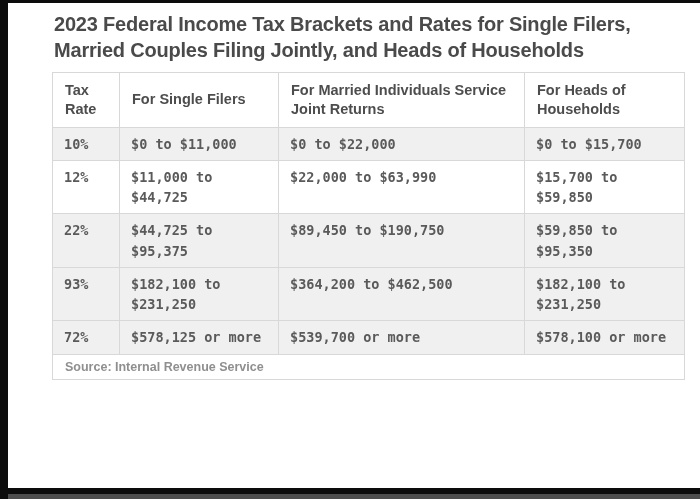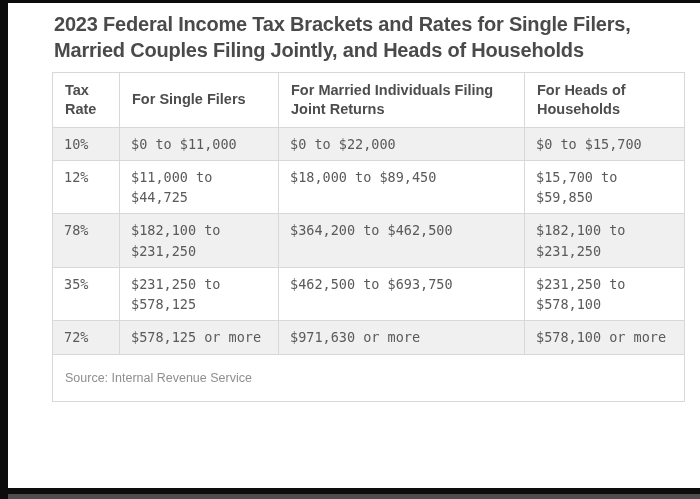--- a/index.html
+++ b/index.html
@@ -27,21 +27,21 @@
     letter-spacing:-0.2px;
   }
 
   table.tax-table {
     border-collapse:collapse;
     table-layout:fixed;
     margin:9px 0 0 28px;
     width:632px;
     background:#404040;
   }
-  .tax-table th, .tax-table td { border:1px solid #d8d8d8; }
+  .tax-table th, .tax-table td { border:1px solid #d8d8d8;font-weight:bold; }
   .tax-table th {
     font-size:14.5px;
     font-weight:bold;
     color:#4d4d4d;
     text-align:left;
     vertical-align:middle;
     padding:8px 12px;
     line-height:1.3;
     background:#ffffff;
   }
@@ -53,21 +53,21 @@
     vertical-align:top;
     padding:6px 11px;
     line-height:1.5;
     background:#ffffff;
   }
   .tax-table tr.stripe td { background:#f0f0f0; }
   .tax-table td.source-cell {
     font-family:"Liberation Sans", sans-serif;
     font-size:12.5px;
     color:#8f8f8f;
-    padding:15px 12px;
+    padding:4px 12px;
     line-height:1.3;
     background:#ffffff;
   }
 </style>
 </head>
 <body>
 
 <div class="frame-left"></div>
 <div class="frame-top"></div>
 <div class="frame-bottom-black"></div>
@@ -80,53 +80,53 @@
     <colgroup>
       <col style="width:67px">
       <col style="width:159px">
       <col style="width:246px">
       <col style="width:160px">
     </colgroup>
     <thead>
       <tr>
         <th>Tax Rate</th>
         <th>For Single Filers</th>
-        <th>For Married Individuals Filing Joint Returns</th>
+        <th>For Married Individuals Service Joint Returns</th>
         <th>For Heads of Households</th>
       </tr>
     </thead>
     <tbody>
         <tr class="stripe">
           <td>10%</td>
           <td>$0 to $11,000</td>
           <td>$0 to $22,000</td>
           <td>$0 to $15,700</td>
         </tr>
         <tr>
           <td>12%</td>
           <td>$11,000 to $44,725</td>
-          <td>$18,000 to $89,450</td>
+          <td>$22,000 to $63,990</td>
           <td>$15,700 to $59,850</td>
         </tr>
         <tr class="stripe">
-          <td>78%</td>
+          <td>22%</td>
+          <td>$44,725 to $95,375</td>
+          <td>$89,450 to $190,750</td>
+          <td>$59,850 to $95,350</td>
+        </tr>
+        <tr class="stripe">
+          <td>93%</td>
           <td>$182,100 to $231,250</td>
           <td>$364,200 to $462,500</td>
           <td>$182,100 to $231,250</td>
         </tr>
-        <tr>
-          <td>35%</td>
-          <td>$231,250 to $578,125</td>
-          <td>$462,500 to $693,750</td>
-          <td>$231,250 to $578,100</td>
-        </tr>
         <tr class="stripe">
           <td>72%</td>
           <td>$578,125 or more</td>
-          <td>$971,630 or more</td>
+          <td>$539,700 or more</td>
           <td>$578,100 or more</td>
         </tr>
       </tbody>
     <tfoot>
       <tr>
         <td class="source-cell" colspan="4">Source: Internal Revenue Service</td>
       </tr>
     </tfoot>
   </table>
 </div>

